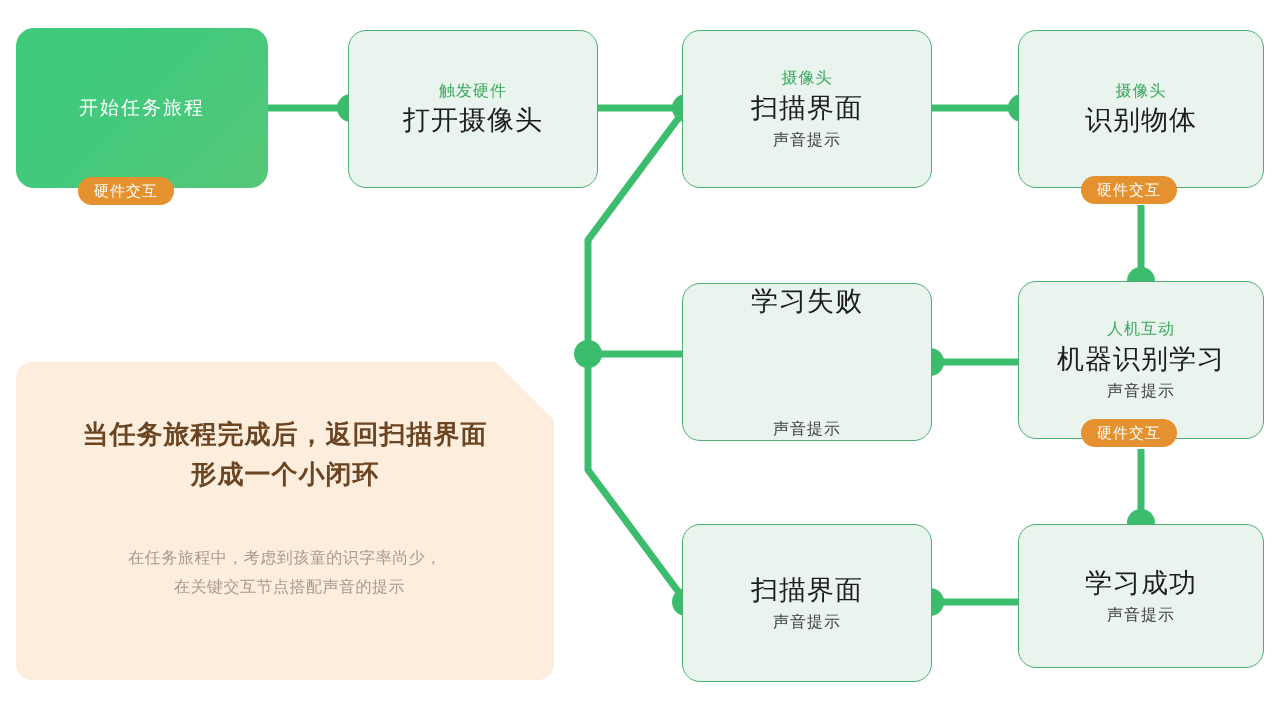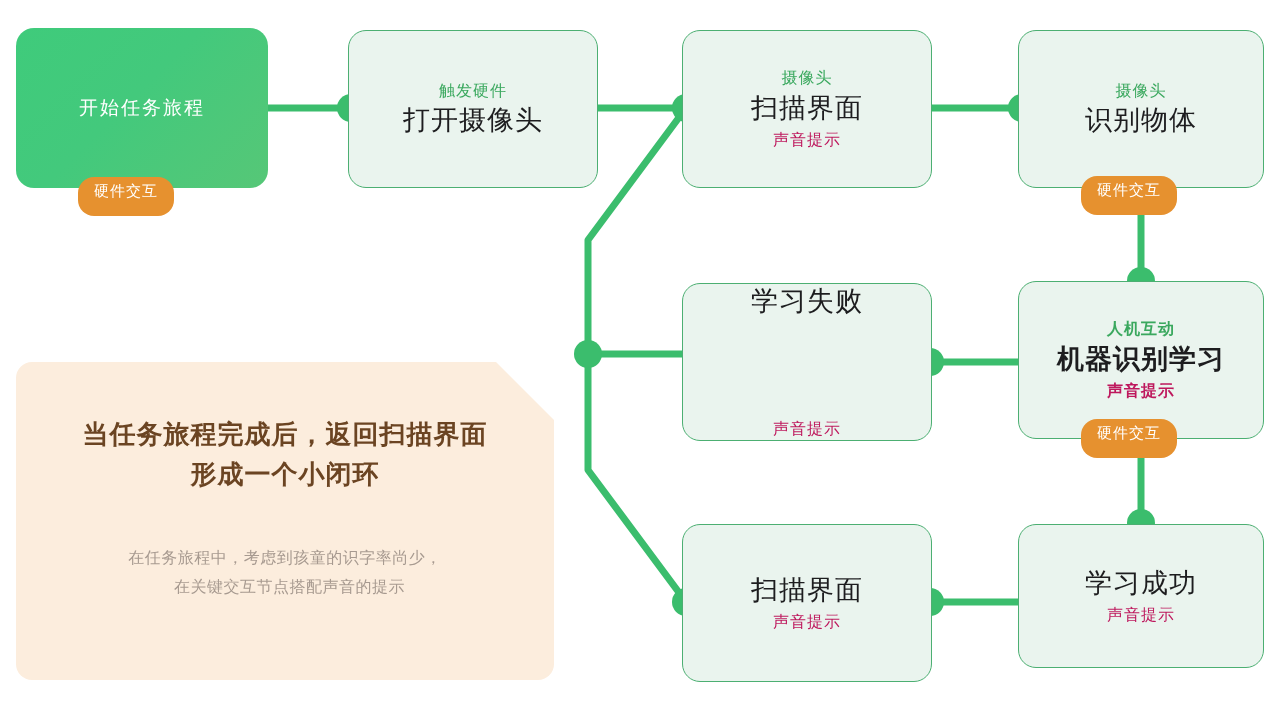--- a/index.html
+++ b/index.html
@@ -43,40 +43,40 @@
   }
   .title{
     font-size:27px;
     color:#1d1d1f;
     line-height:1.3;
     letter-spacing:1px;
     white-space:nowrap;
   }
   .foot{
     font-size:16px;
-    color:#be185d;
+    color:#404040;
     line-height:1.35;
     margin-top:3px;
     letter-spacing:1px;
   }
   .node.start .title{
     color:#ffffff;
     font-size:19px;
     letter-spacing:2px;
   }
 
   
   .badge{
     position:absolute;
     background:#e6912f;
     color:#ffffff;
     font-size:15px;
     letter-spacing:1px;
     border-radius:16px;
-    padding:6px 16px 18px 16px;
+    padding:6px 16px 7px 16px;
     white-space:nowrap;
     z-index:4;
     line-height:1;
   }
 
   
   #callout{
     position:absolute;
     left:16px;top:362px;
     width:538px;height:318px;
@@ -171,21 +171,21 @@
     <div class="sub">摄像头</div>
     <div class="title">识别物体</div>
   </div>
   <div class="badge" style="left:1081px;top:176px;">硬件交互</div>
 
   <div class="node plain" style="left:682px;top:283px;width:250px;height:158px;justify-content:space-between;">
     <div class="title">学习失败</div>
     <div class="foot">声音提示</div>
   </div>
 
-  <div class="node plain" style="left:1018px;top:281px;width:246px;height:158px;font-weight:bold;">
+  <div class="node plain" style="left:1018px;top:281px;width:246px;height:158px;">
     <div class="sub">人机互动</div>
     <div class="title">机器识别学习</div>
     <div class="foot">声音提示</div>
   </div>
   <div class="badge" style="left:1081px;top:419px;">硬件交互</div>
 
   <div class="node plain" style="left:682px;top:524px;width:250px;height:158px;">
     <div class="title">扫描界面</div>
     <div class="foot">声音提示</div>
   </div>

